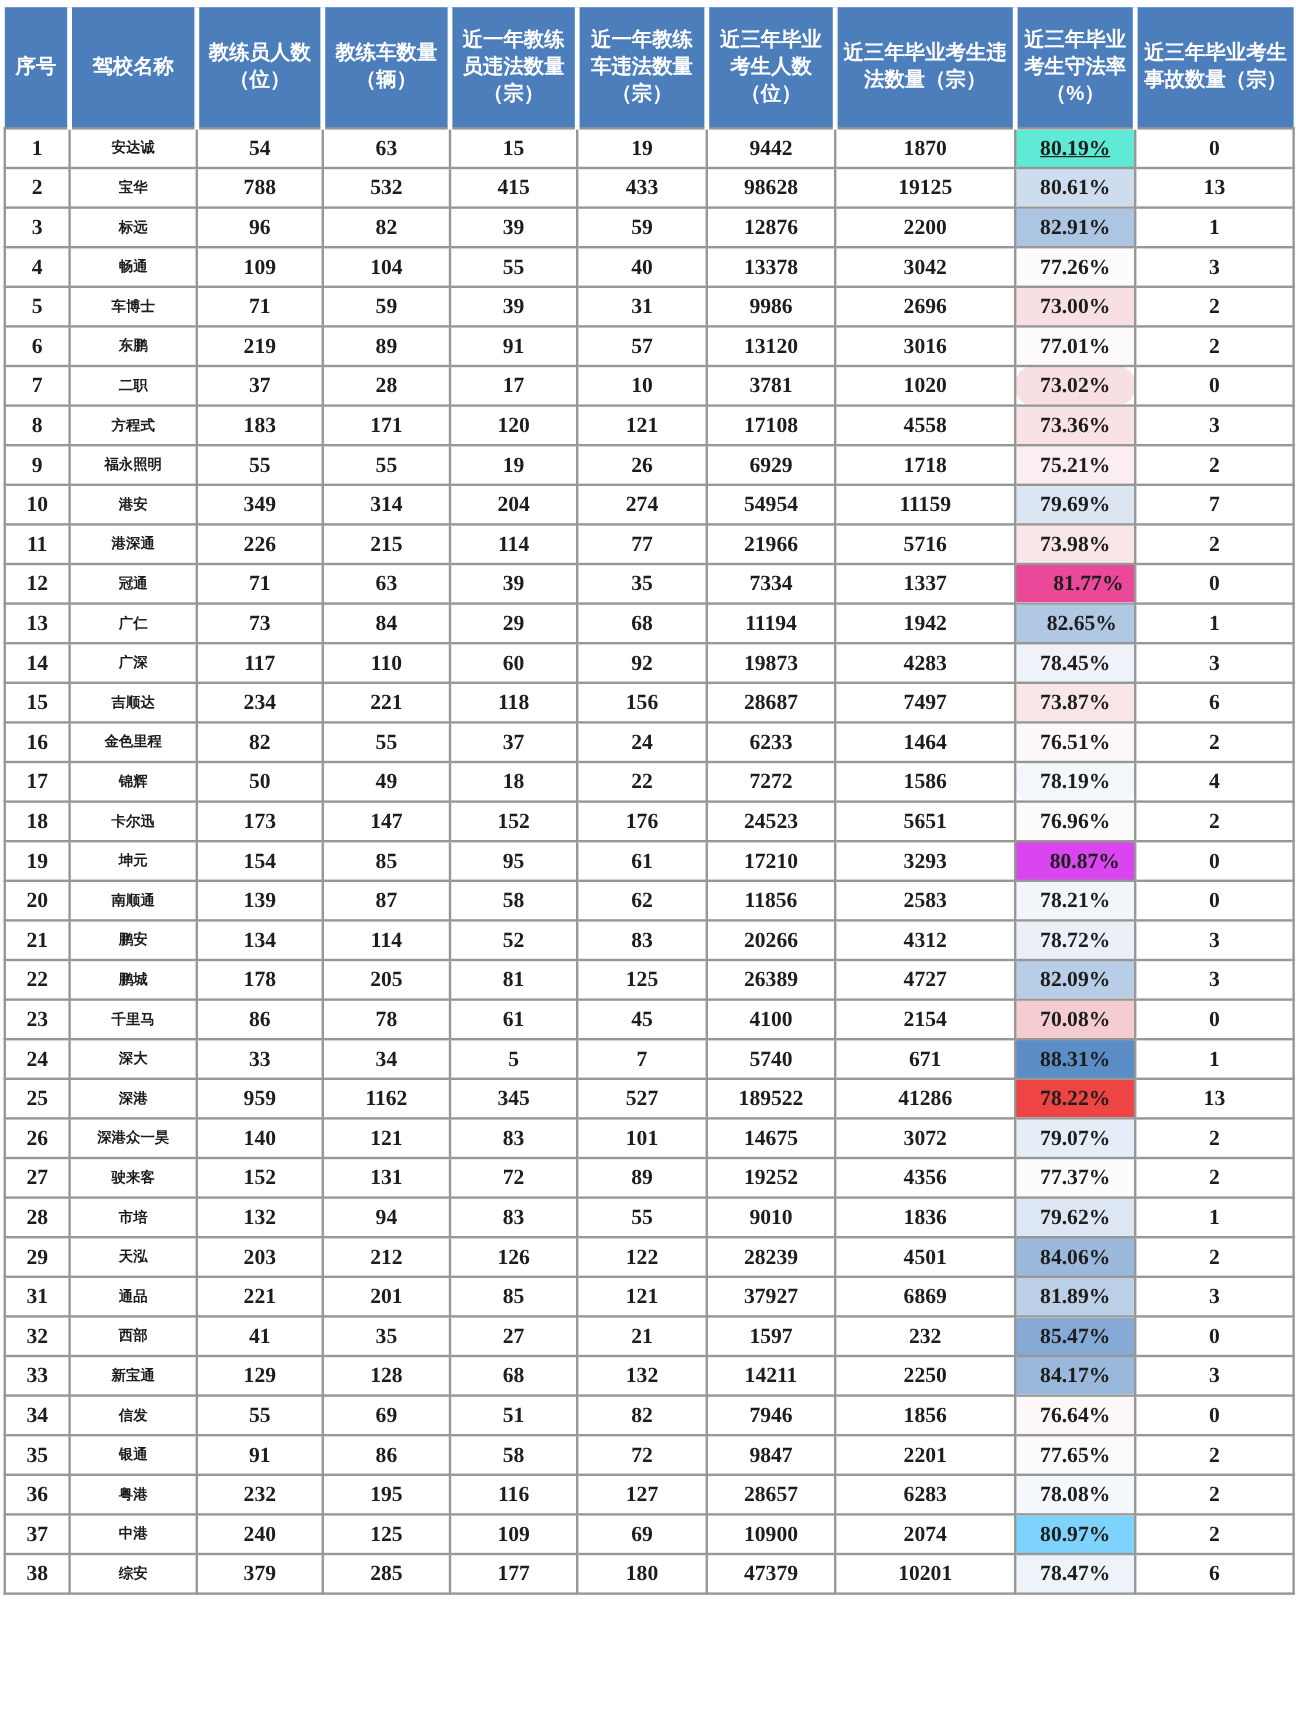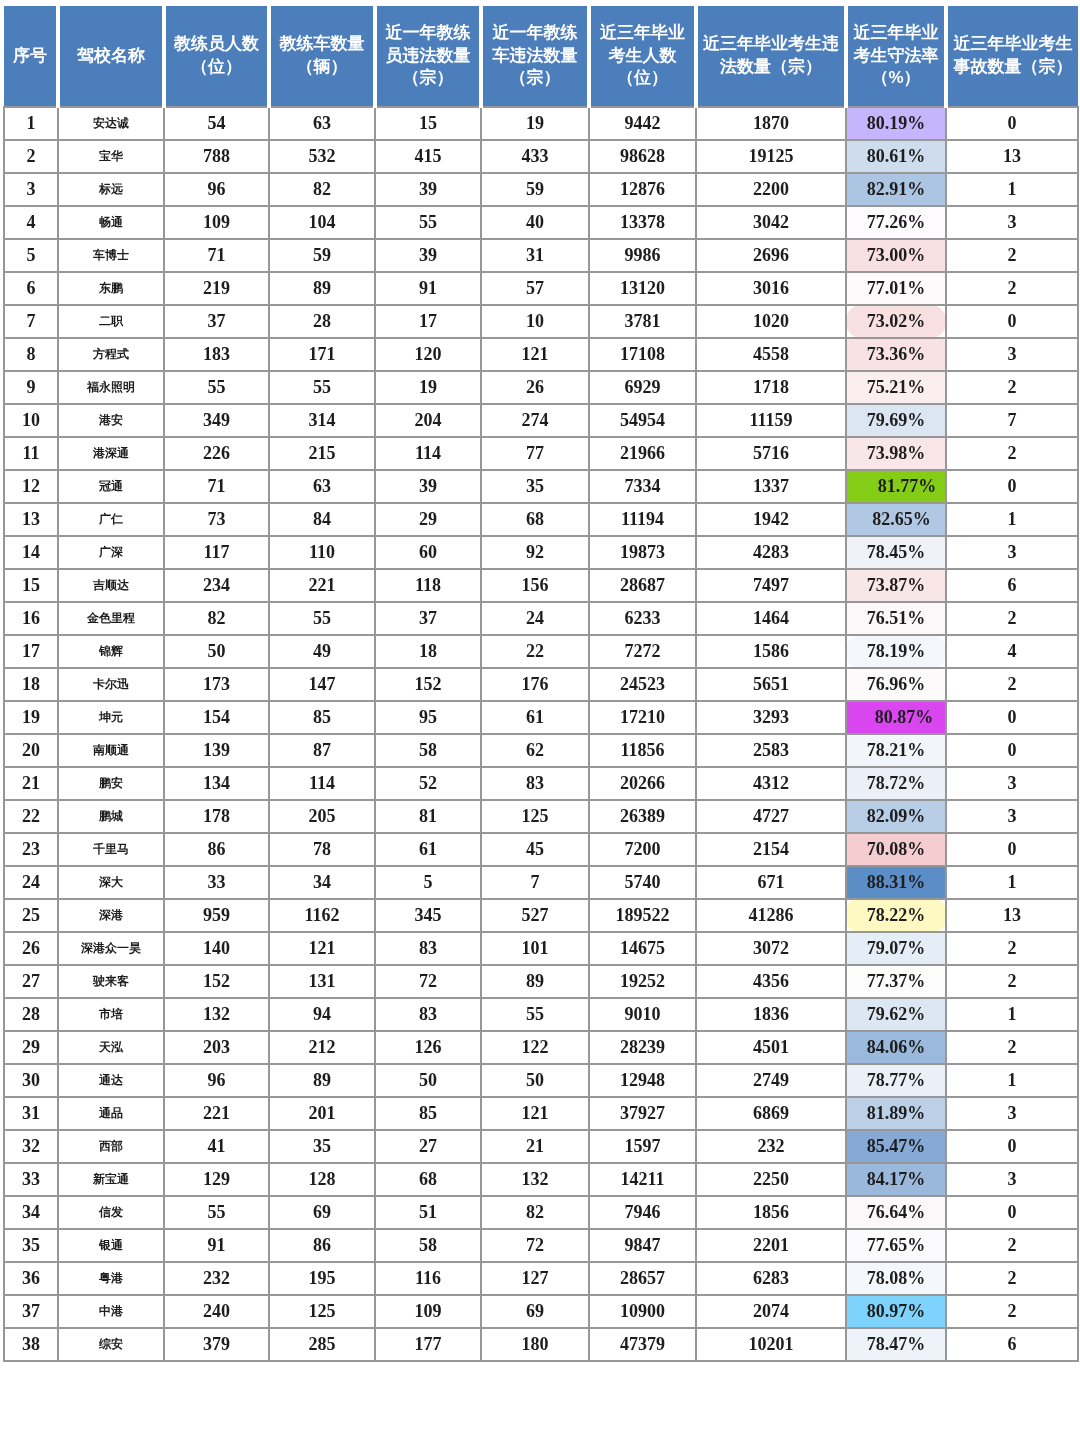--- a/index.html
+++ b/index.html
@@ -80,21 +80,21 @@
     <tbody>
         <tr>
           <td class="num">1</td>
           <td class="name">安达诚</td>
           <td class="num">54</td>
           <td class="num">63</td>
           <td class="num">15</td>
           <td class="num">19</td>
           <td class="num">9442</td>
           <td class="num">1870</td>
-          <td class="num" style="background: #c4b5fd;">80.19%</td>
+          <td class="num" style="background: #5eead4; text-decoration: underline;">80.19%</td>
           <td class="num">0</td>
         </tr>
         <tr>
           <td class="num">2</td>
           <td class="name">宝华</td>
           <td class="num">788</td>
           <td class="num">532</td>
           <td class="num">415</td>
           <td class="num">433</td>
           <td class="num">98628</td>
@@ -212,21 +212,21 @@
         </tr>
         <tr>
           <td class="num">12</td>
           <td class="name">冠通</td>
           <td class="num">71</td>
           <td class="num">63</td>
           <td class="num">39</td>
           <td class="num">35</td>
           <td class="num">7334</td>
           <td class="num">1337</td>
-          <td class="num" style="background: #84cc16; padding-left: 24px;">81.77%</td>
+          <td class="num" style="background: #ec4899; padding-left: 24px;">81.77%</td>
           <td class="num">0</td>
         </tr>
         <tr>
           <td class="num">13</td>
           <td class="name">广仁</td>
           <td class="num">73</td>
           <td class="num">84</td>
           <td class="num">29</td>
           <td class="num">68</td>
           <td class="num">11194</td>
@@ -342,21 +342,21 @@
           <td class="num" style="background: rgb(184, 205, 230);">82.09%</td>
           <td class="num">3</td>
         </tr>
         <tr>
           <td class="num">23</td>
           <td class="name">千里马</td>
           <td class="num">86</td>
           <td class="num">78</td>
           <td class="num">61</td>
           <td class="num">45</td>
-          <td class="num">7200</td>
+          <td class="num">4100</td>
           <td class="num">2154</td>
           <td class="num" style="background: rgb(245, 205, 208);">70.08%</td>
           <td class="num">0</td>
         </tr>
         <tr>
           <td class="num">24</td>
           <td class="name">深大</td>
           <td class="num">33</td>
           <td class="num">34</td>
           <td class="num">5</td>
@@ -368,21 +368,21 @@
         </tr>
         <tr>
           <td class="num">25</td>
           <td class="name">深港</td>
           <td class="num">959</td>
           <td class="num">1162</td>
           <td class="num">345</td>
           <td class="num">527</td>
           <td class="num">189522</td>
           <td class="num">41286</td>
-          <td class="num" style="background: #fef9c3; border-radius: 12px;">78.22%</td>
+          <td class="num" style="background: #ef4444;">78.22%</td>
           <td class="num">13</td>
         </tr>
         <tr>
           <td class="num">26</td>
           <td class="name">深港众一昊</td>
           <td class="num">140</td>
           <td class="num">121</td>
           <td class="num">83</td>
           <td class="num">101</td>
           <td class="num">14675</td>
@@ -420,32 +420,20 @@
           <td class="num">203</td>
           <td class="num">212</td>
           <td class="num">126</td>
           <td class="num">122</td>
           <td class="num">28239</td>
           <td class="num">4501</td>
           <td class="num" style="background: rgb(155, 185, 220);">84.06%</td>
           <td class="num">2</td>
         </tr>
         <tr>
-          <td class="num">30</td>
-          <td class="name">通达</td>
-          <td class="num">96</td>
-          <td class="num">89</td>
-          <td class="num">50</td>
-          <td class="num">50</td>
-          <td class="num">12948</td>
-          <td class="num">2749</td>
-          <td class="num" style="background: rgb(234, 240, 247);">78.77%</td>
-          <td class="num">1</td>
-        </tr>
-        <tr>
           <td class="num">31</td>
           <td class="name">通品</td>
           <td class="num">221</td>
           <td class="num">201</td>
           <td class="num">85</td>
           <td class="num">121</td>
           <td class="num">37927</td>
           <td class="num">6869</td>
           <td class="num" style="background: rgb(187, 208, 231);">81.89%</td>
           <td class="num">3</td>

